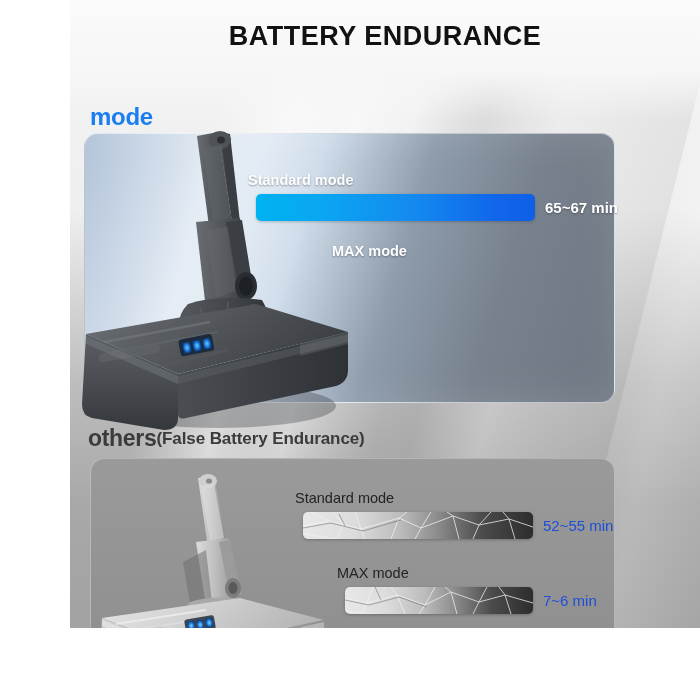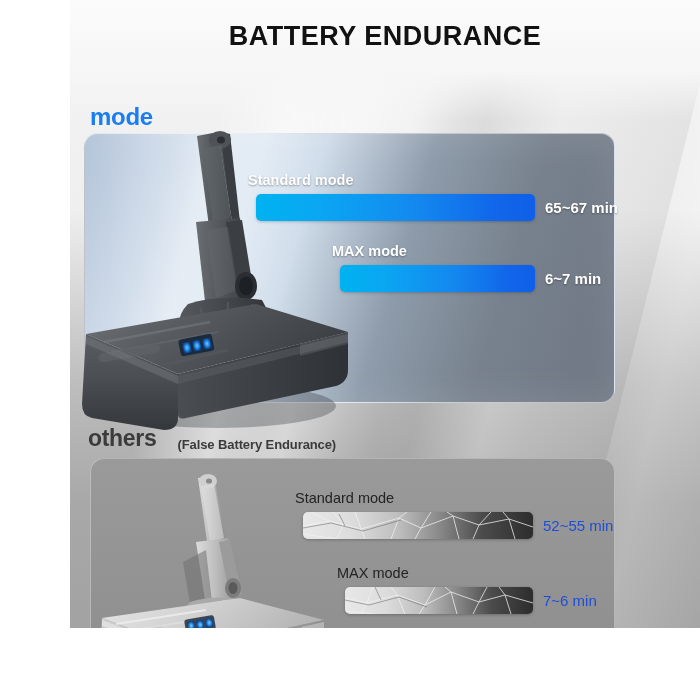--- a/index.html
+++ b/index.html
@@ -58,27 +58,27 @@
     color: #2a2a2a;
   }
 
   
   .label-ours {
     position: absolute; left: 90px; top: 103px;
     font-size: 24px; font-weight: bold; color: #1a7df0; letter-spacing: -0.3px;
   }
   .label-others-wrap {
     position: absolute; left: 88px; top: 425px;
-    display: flex; align-items: flex-end;
+    display: flex; align-items: center;
   }
   .label-others {
     font-size: 23px; font-weight: bold; color: #3b3b3b; letter-spacing: -0.3px;
   }
   .label-others-note {
-    font-size: 13px; font-weight: bold; color: #3b3b3b; letter-spacing: -0.1px; margin-left: 21px;
+    font-size: 17px; font-weight: bold; color: #3b3b3b; letter-spacing: -0.1px;
   }
 
   
   .panel {
     position: absolute;
     border-radius: 14px;
     overflow: visible;
   }
   .panel-ours {
     left: 84px; top: 133px; width: 529px; height: 268px;
@@ -243,24 +243,20 @@
   <div class="bar-row" style="left:248px; top:172px;">
     <div class="bar-label">Standard mode</div>
     <div class="bar-line">
       <div class="bar-blue" style="width:279px;"></div>
       <div class="bar-value">65~67 min</div>
     </div>
   </div>
 
   <div class="bar-row" style="left:332px; top:243px;">
     <div class="bar-label">MAX mode</div>
-    <div class="bar-line">
-      <div class="bar-blue" style="width:195px;"></div>
-      <div class="bar-value">6~7 min</div>
-    </div>
   </div>
 
   <div class="label-others-wrap">
     <span class="label-others">others</span>
     <span class="label-others-note">(False Battery Endurance)</span>
   </div>
 
   <div class="panel panel-others"></div>
 
   <div class="product product-others">

